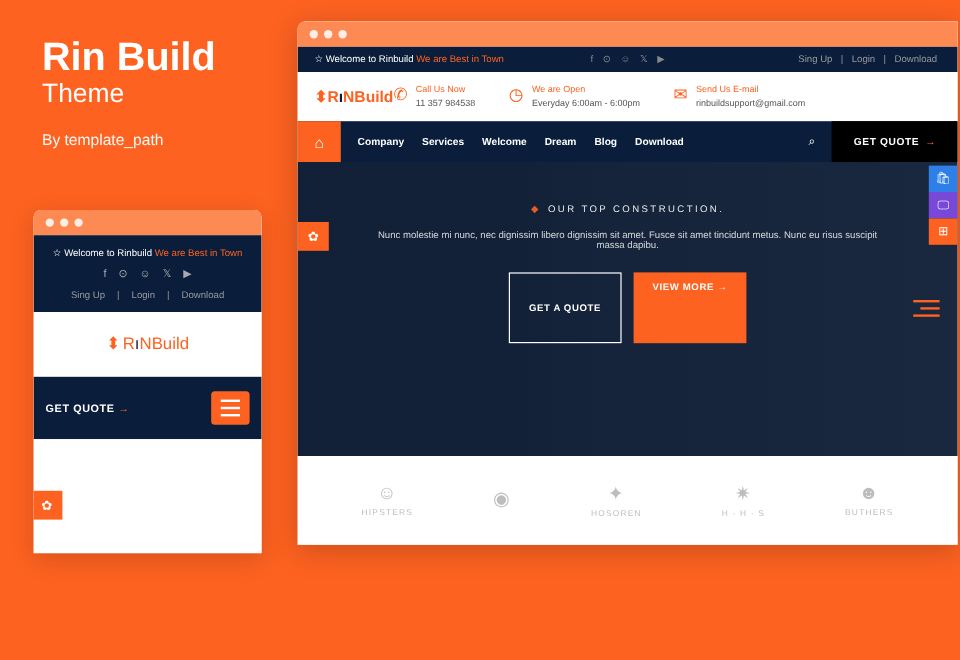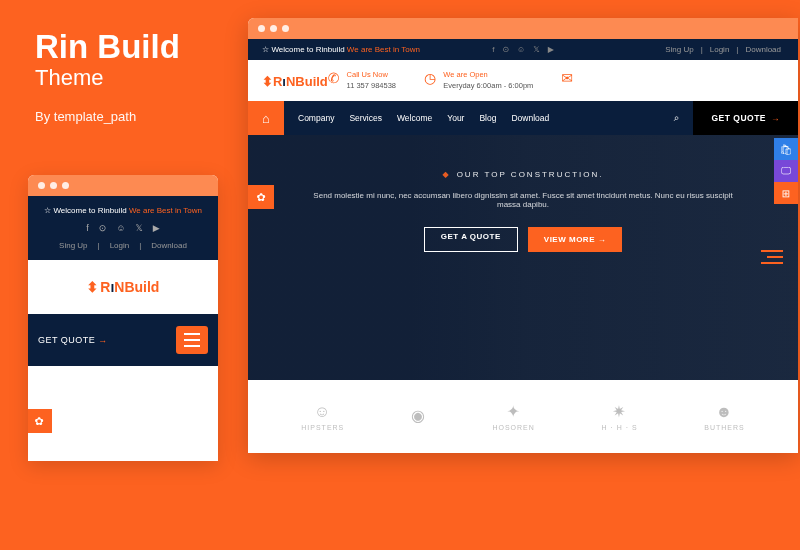--- a/index.html
+++ b/index.html
@@ -11,26 +11,26 @@
 .mobile{position:absolute;left:28px;top:175px;width:190px;background:#fff;border-radius:6px 6px 0 0;overflow:hidden;box-shadow:0 5px 20px rgba(0,0,0,.15)}
 .dots{background:#fd8a52;padding:7px 10px;display:flex;gap:5px}
 .dots span{width:7px;height:7px;background:#fff;border-radius:50%;opacity:.85}
 .m-top{background:#0a1e3c;padding:10px 8px;text-align:center}
 .m-welcome{color:#fff;font-size:8px}
 .m-welcome .accent{color:#fd6220}
 .m-social{display:flex;justify-content:center;gap:10px;margin:8px 0;color:#aaa;font-size:9px}
 .m-links{display:flex;justify-content:center;gap:6px;color:#999;font-size:8px}
 .m-links span{padding:0 4px}
 .m-logo{background:#fff;padding:18px 0;text-align:center}
-.m-logo .lg{font-weight:700;font-size:14px}
+.m-logo .lg{font-weight:400;font-size:14px}
 .m-logo .o{color:#fd6220}
 .m-logo .n{color:#0a1e3c}
 .m-logo .icon{color:#fd6220;margin-right:2px}
 .m-nav{background:#0a1e3c;padding:12px 10px;display:flex;justify-content:space-between;align-items:center}
-.m-quote{color:#fff;font-size:9px;font-weight:400;letter-spacing:.5px}
+.m-quote{color:#fff;font-size:9px;font-weight:700;letter-spacing:.5px}
 .m-quote .arr{color:#fd6220;margin-left:3px}
 .burger{width:32px;height:28px;background:#fd6220;border-radius:3px;display:flex;flex-direction:column;justify-content:center;align-items:center;gap:4px}
 .burger span{width:16px;height:2px;background:#fff}
 .m-gear{position:absolute;left:-2px;bottom:28px;width:26px;height:24px;background:#fd6220;color:#fff;display:flex;align-items:center;justify-content:center;font-size:11px;z-index:5}
 .m-body{background:#fff;height:95px}
 .desktop{position:absolute;left:248px;top:18px;width:550px;background:#fff;border-radius:6px 0 0 0;overflow:hidden;box-shadow:0 5px 25px rgba(0,0,0,.2)}
 .d-top{background:#0a1e3c;padding:6px 14px;display:flex;justify-content:space-between;align-items:center;font-size:8px}
 .d-welcome{color:#fff}
 .d-welcome .accent{color:#fd6220}
 .d-social{display:flex;gap:8px;color:#888;position:absolute;left:50%;transform:translateX(-50%)}
@@ -41,33 +41,33 @@
 .d-logo .o{color:#fd6220}
 .d-logo .n{color:#0a1e3c}
 .contacts{display:flex;gap:28px}
 .contact{display:flex;gap:7px;align-items:flex-start}
 .c-icon{font-size:14px;color:#fd6220}
 .c-text{font-size:7.5px;line-height:1.4}
 .c-label{color:#fd6220}
 .c-val{color:#555}
 .d-nav{background:#0a1e3c;display:flex;align-items:center;height:34px}
 .home-btn{width:36px;height:34px;background:#fd6220;display:flex;align-items:center;justify-content:center;color:#fff;font-size:13px}
-.menu{display:flex;gap:15px;margin-left:14px;color:#fff;font-size:8.5px;font-weight:400;flex:1}
+.menu{display:flex;gap:15px;margin-left:14px;color:#fff;font-size:8.5px;font-weight:700;flex:1}
 .search{color:#fff;font-size:10px;padding:0 14px}
 .quote-btn{background:#000;color:#fff;font-size:8.5px;font-weight:700;padding:0 18px;height:34px;display:flex;align-items:center;letter-spacing:.5px}
 .quote-btn .arr{color:#fd6220;margin-left:5px}
 .hero{position:relative;height:245px;background:linear-gradient(rgba(10,25,50,.75),rgba(10,25,50,.75)),linear-gradient(90deg,#2a3548 30%,#3a4556 50%,#4a5565)}
 .hero-content{text-align:center;padding-top:35px;color:#fff}
 .tag{font-size:8px;letter-spacing:2px;opacity:.9}
 .tag .dot{color:#fd6220;margin-right:6px}
 .hero h2{font-size:33px;font-weight:700;margin-top:8px;line-height:1.15}
 .hero h2 .accent{color:#fd6220}
 .hero p{font-size:8px;margin-top:12px;opacity:.8;max-width:420px;margin-left:auto;margin-right:auto}
 .hero-btns{display:flex;justify-content:center;gap:10px;margin-top:18px}
-.btn-outline{border:1px solid #fff;color:#fff;font-size:8px;padding:4px 16px;font-weight:600;letter-spacing:.5px}
+.btn-outline{border:1px solid #fff;color:#fff;font-size:8px;padding:24px 16px;font-weight:600;letter-spacing:.5px}
 .btn-fill{background:#fd6220;color:#fff;font-size:8px;padding:8px 16px;font-weight:700;letter-spacing:.5px}
 .gear-l{position:absolute;left:0;top:50px;width:26px;height:24px;background:#fd6220;color:#fff;display:flex;align-items:center;justify-content:center;font-size:11px}
 .right-icons{position:absolute;right:0;top:3px}
 .ri{width:24px;height:22px;display:flex;align-items:center;justify-content:center;color:#fff;font-size:10px}
 .ri1{background:#2f7fe8}
 .ri2{background:#7848d8}
 .ri3{background:#fd6220}
 .right-lines{position:absolute;right:15px;top:115px;display:flex;flex-direction:column;gap:4px;align-items:flex-end}
 .right-lines span{height:2px;background:#fd6220}
 .right-lines span:nth-child(1){width:22px}
@@ -147,30 +147,34 @@
         </div>
       <div class="contact">
           <div class="c-icon">◷</div>
           <div class="c-text">
             <div class="c-label">We are Open</div>
             <div class="c-val">Everyday 6:00am - 6:00pm</div>
           </div>
         </div>
       <div class="contact">
           <div class="c-icon">✉</div>
+          <div class="c-text">
+            <div class="c-label">Send Us E-mail</div>
+            <div class="c-val">rinbuildsupport@gmail.com</div>
+          </div>
         </div>
     </div>
   </div>
   <div class="d-nav">
     <div class="home-btn">⌂</div>
     <div class="menu">
       <span>Company</span>
       <span>Services</span>
       <span>Welcome</span>
-      <span>Your</span>
+      <span>Dream</span>
       <span>Blog</span>
       <span>Download</span>
     </div>
     <div class="search">⌕</div>
     <div class="quote-btn">
         <span>GET QUOTE</span>
         <span class="arr">→</span>
       </div>
   </div>
   <div class="hero">
@@ -180,21 +184,21 @@
       <div class="ri ri2">🖵</div>
       <div class="ri ri3">⊞</div>
     </div>
     <div class="right-lines">
         <span></span>
         <span></span>
         <span></span>
       </div>
     <div class="hero-content">
       <div class="tag"><span class="dot">◆</span><span>OUR TOP CONSTRUCTION.</span></div>
-      <p>Send molestie mi nunc, nec accumsan libero dignissim sit amet. Fusce sit amet tincidunt metus. Nunc eu risus suscipit massa dapibu.</p>
+      <p>Nunc molestie mi nunc, nec dignissim libero dignissim sit amet. Fusce sit amet tincidunt metus. Nunc eu risus suscipit massa dapibu.</p>
       <div class="hero-btns">
         <div class="btn-outline">GET A QUOTE</div>
         <div class="btn-fill"><span>VIEW MORE</span> →</div>
       </div>
     </div>
   </div>
   <div class="logos">
     <div class="logo-item"><span class="ic">☺</span><span>HIPSTERS</span></div>
     <div class="logo-item">
         <span class="ic">◉</span>

